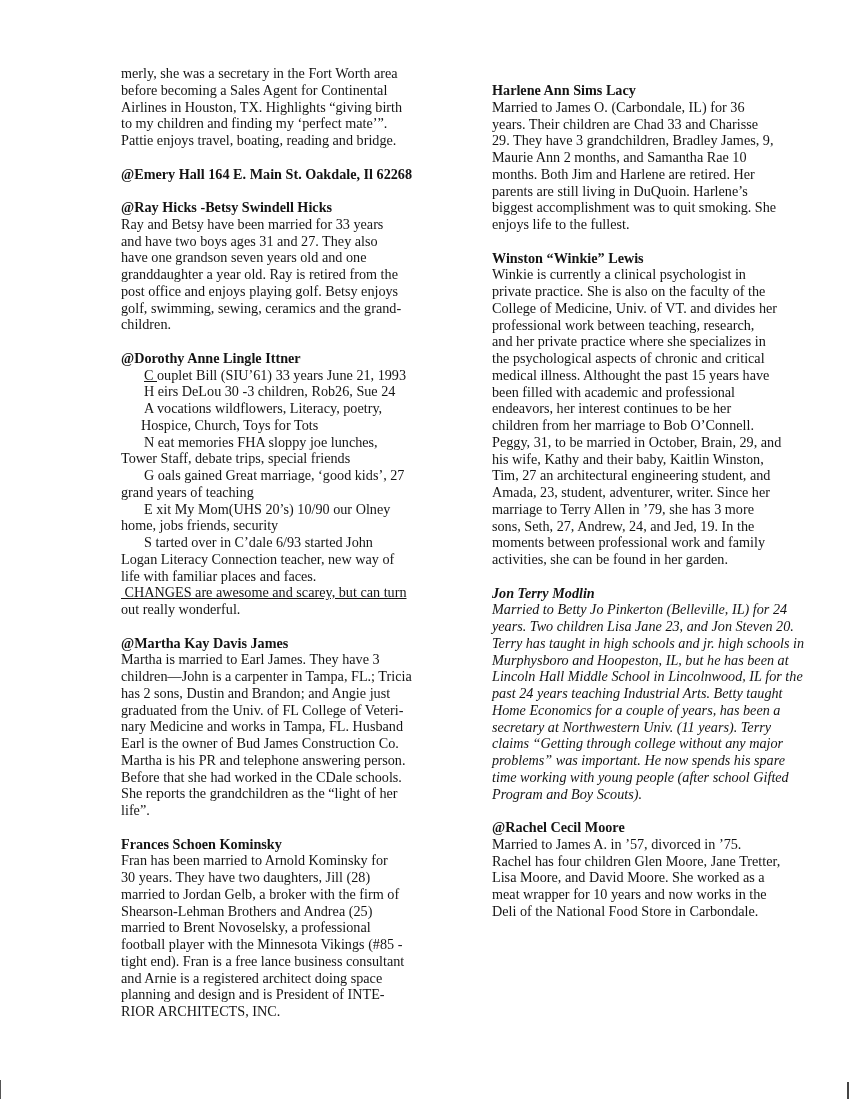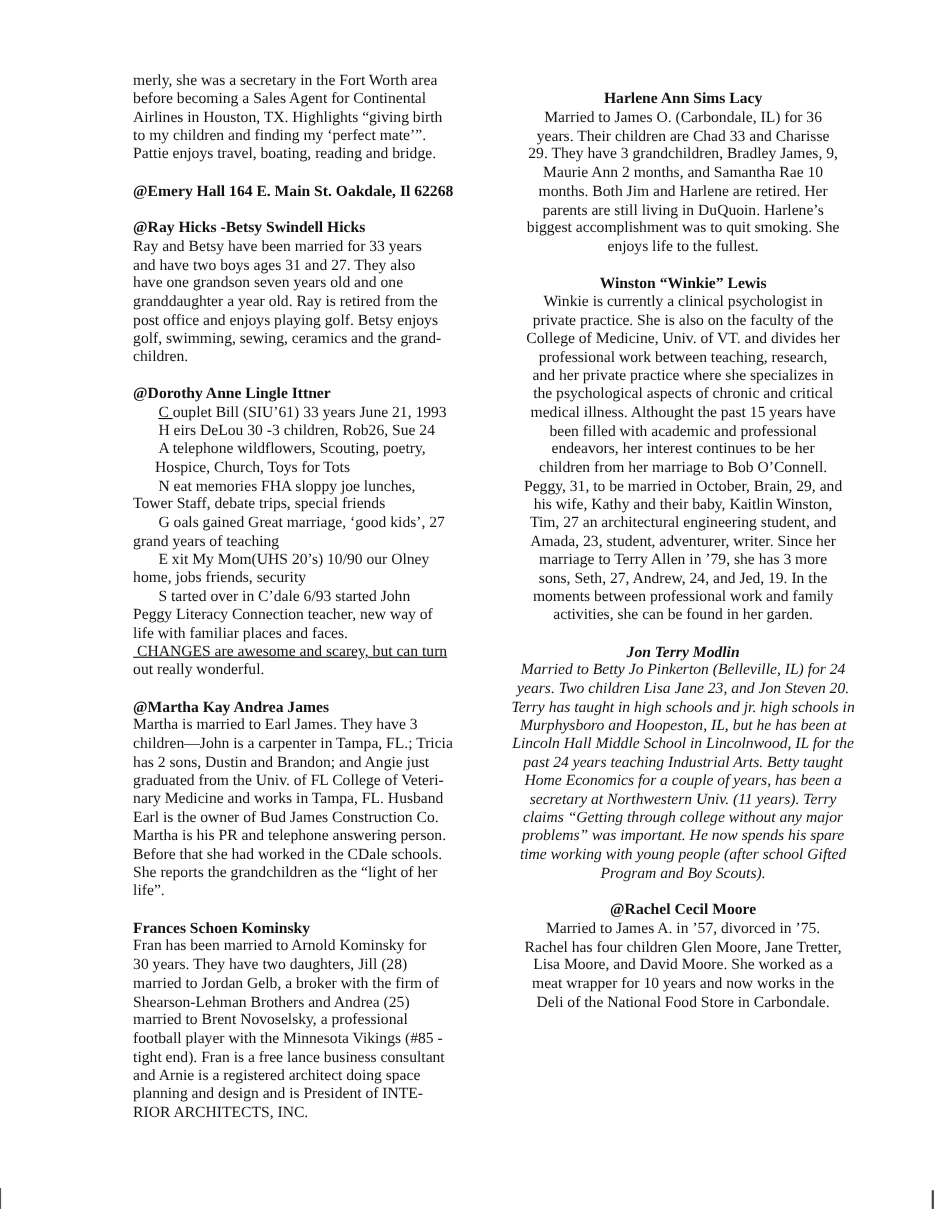--- a/index.html
+++ b/index.html
@@ -5,21 +5,21 @@
   html, body { margin: 0; padding: 0; background: #ffffff; }
   body {
     width: 850px; height: 1099px; position: relative; overflow: hidden;
     font-family: "Liberation Serif", "DejaVu Serif", serif;
     color: #141414;
     font-size: 14.2px;
     line-height: 16.75px;
   }
   .col { position: absolute; top: 65px; }
   .col-left { left: 121px; width: 322px; }
-  .col-right { left: 456px; width: 330px; top: 82px; text-align: center; }
+  .col-right { left: 492px; width: 330px; top: 82px; }
   .entry { margin: 0 0 16.75px 0; }
   .heading { font-weight: bold; display: block; }
   .heading.italic { font-style: italic; }
   .body { display: block; white-space: pre-line; }
   .body.italic { font-style: italic; }
   .acrostic-line { display: block; }
   .indent { padding-left: 23px; }
   .cap-underline { text-decoration: underline; }
   .scan-edge-left { position: absolute; left: 0; top: 1080px; width: 1px; height: 19px; background: #555; }
   .scan-edge-right { position: absolute; right: 1px; top: 1082px; width: 2px; height: 17px; background: #444; }
@@ -49,38 +49,38 @@
 post office and enjoys playing golf.   Betsy enjoys
 golf, swimming, sewing, ceramics and the grand-
 children.</span>
   </div>
 
   <div class="entry">
     <span class="heading">@Dorothy Anne Lingle Ittner</span>
     <div id="acrostic">
         <span class="acrostic-line indent"><span class="cap-underline">C&nbsp;</span><span>ouplet Bill (SIU’61) 33 years June 21, 1993</span></span>
         <span class="acrostic-line indent"><span>H</span><span> eirs DeLou 30 -3 children, Rob26, Sue 24</span></span>
-        <span class="acrostic-line indent"><span>A</span><span> telephone wildflowers, Scouting, poetry,</span></span>
+        <span class="acrostic-line indent"><span>A</span><span> vocations wildflowers, Literacy, poetry,</span></span>
         <span class="acrostic-line" style="white-space: pre; margin-left: 20px;">Hospice, Church, Toys for Tots</span>
         <span class="acrostic-line indent"><span>N</span><span> eat memories FHA sloppy joe lunches,</span></span>
         <span class="acrostic-line" style="white-space: pre;">Tower Staff, debate trips, special friends</span>
         <span class="acrostic-line indent"><span>G</span><span> oals gained Great marriage, ‘good kids’, 27</span></span>
         <span class="acrostic-line" style="white-space: pre;">grand years of teaching</span>
         <span class="acrostic-line indent"><span>E</span><span> xit My Mom(UHS 20’s) 10/90 our Olney</span></span>
         <span class="acrostic-line" style="white-space: pre;">home, jobs friends, security</span>
         <span class="acrostic-line indent"><span>S</span><span> tarted over in C’dale 6/93 started John</span></span>
-        <span class="acrostic-line" style="white-space: pre;">Peggy Literacy Connection teacher, new way of</span>
+        <span class="acrostic-line" style="white-space: pre;">Logan Literacy Connection teacher, new way of</span>
         <span class="acrostic-line" style="white-space: pre;">life with familiar places and faces.</span>
         <span class="acrostic-line" style="white-space: pre; text-decoration: underline;"> CHANGES are awesome and scarey, but can turn</span>
         <span class="acrostic-line" style="white-space: pre;">out really wonderful.</span>
       </div>
   </div>
 
   <div class="entry">
-    <span class="heading">@Martha Kay Andrea James</span>
+    <span class="heading">@Martha Kay Davis James</span>
     <span class="body">   Martha is married to Earl James.  They have 3
 children—John is a carpenter in Tampa, FL.; Tricia
 has 2 sons, Dustin and Brandon; and Angie just
 graduated from the Univ. of FL College of Veteri-
 nary Medicine and works in Tampa, FL.  Husband
 Earl is the owner of Bud James Construction Co.
 Martha is his PR and telephone answering person.
 Before that she had worked in the CDale schools.
 She reports the grandchildren as the “light of her
 life”.</span>

